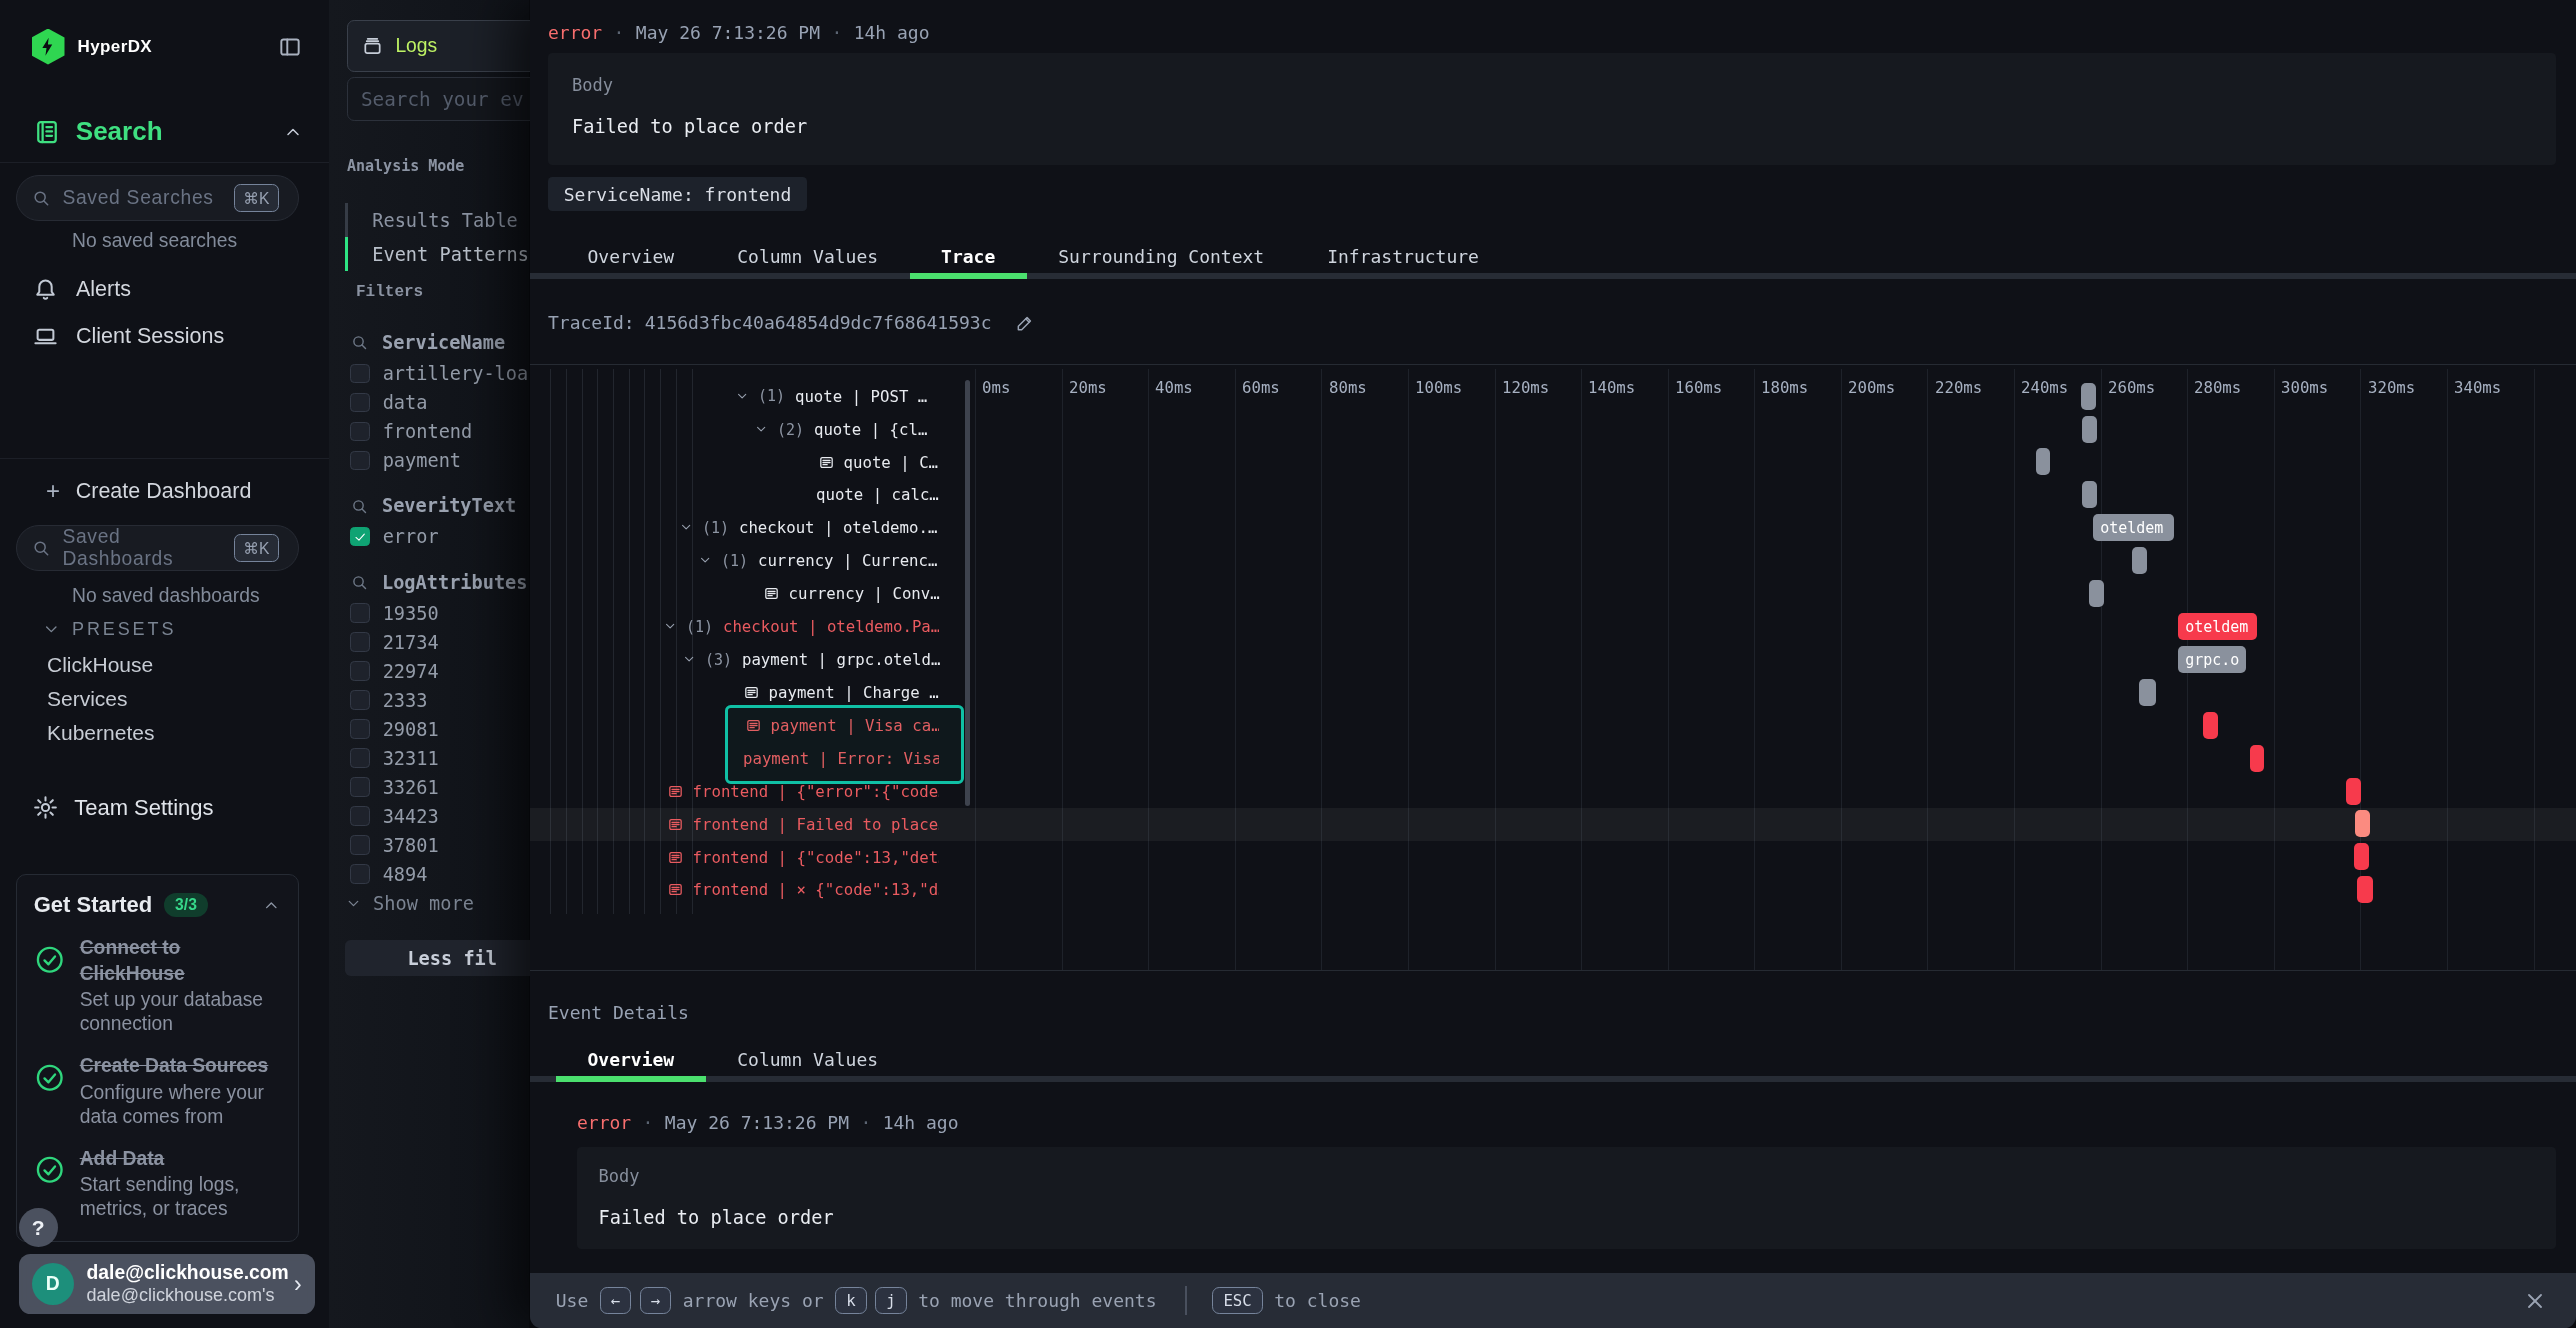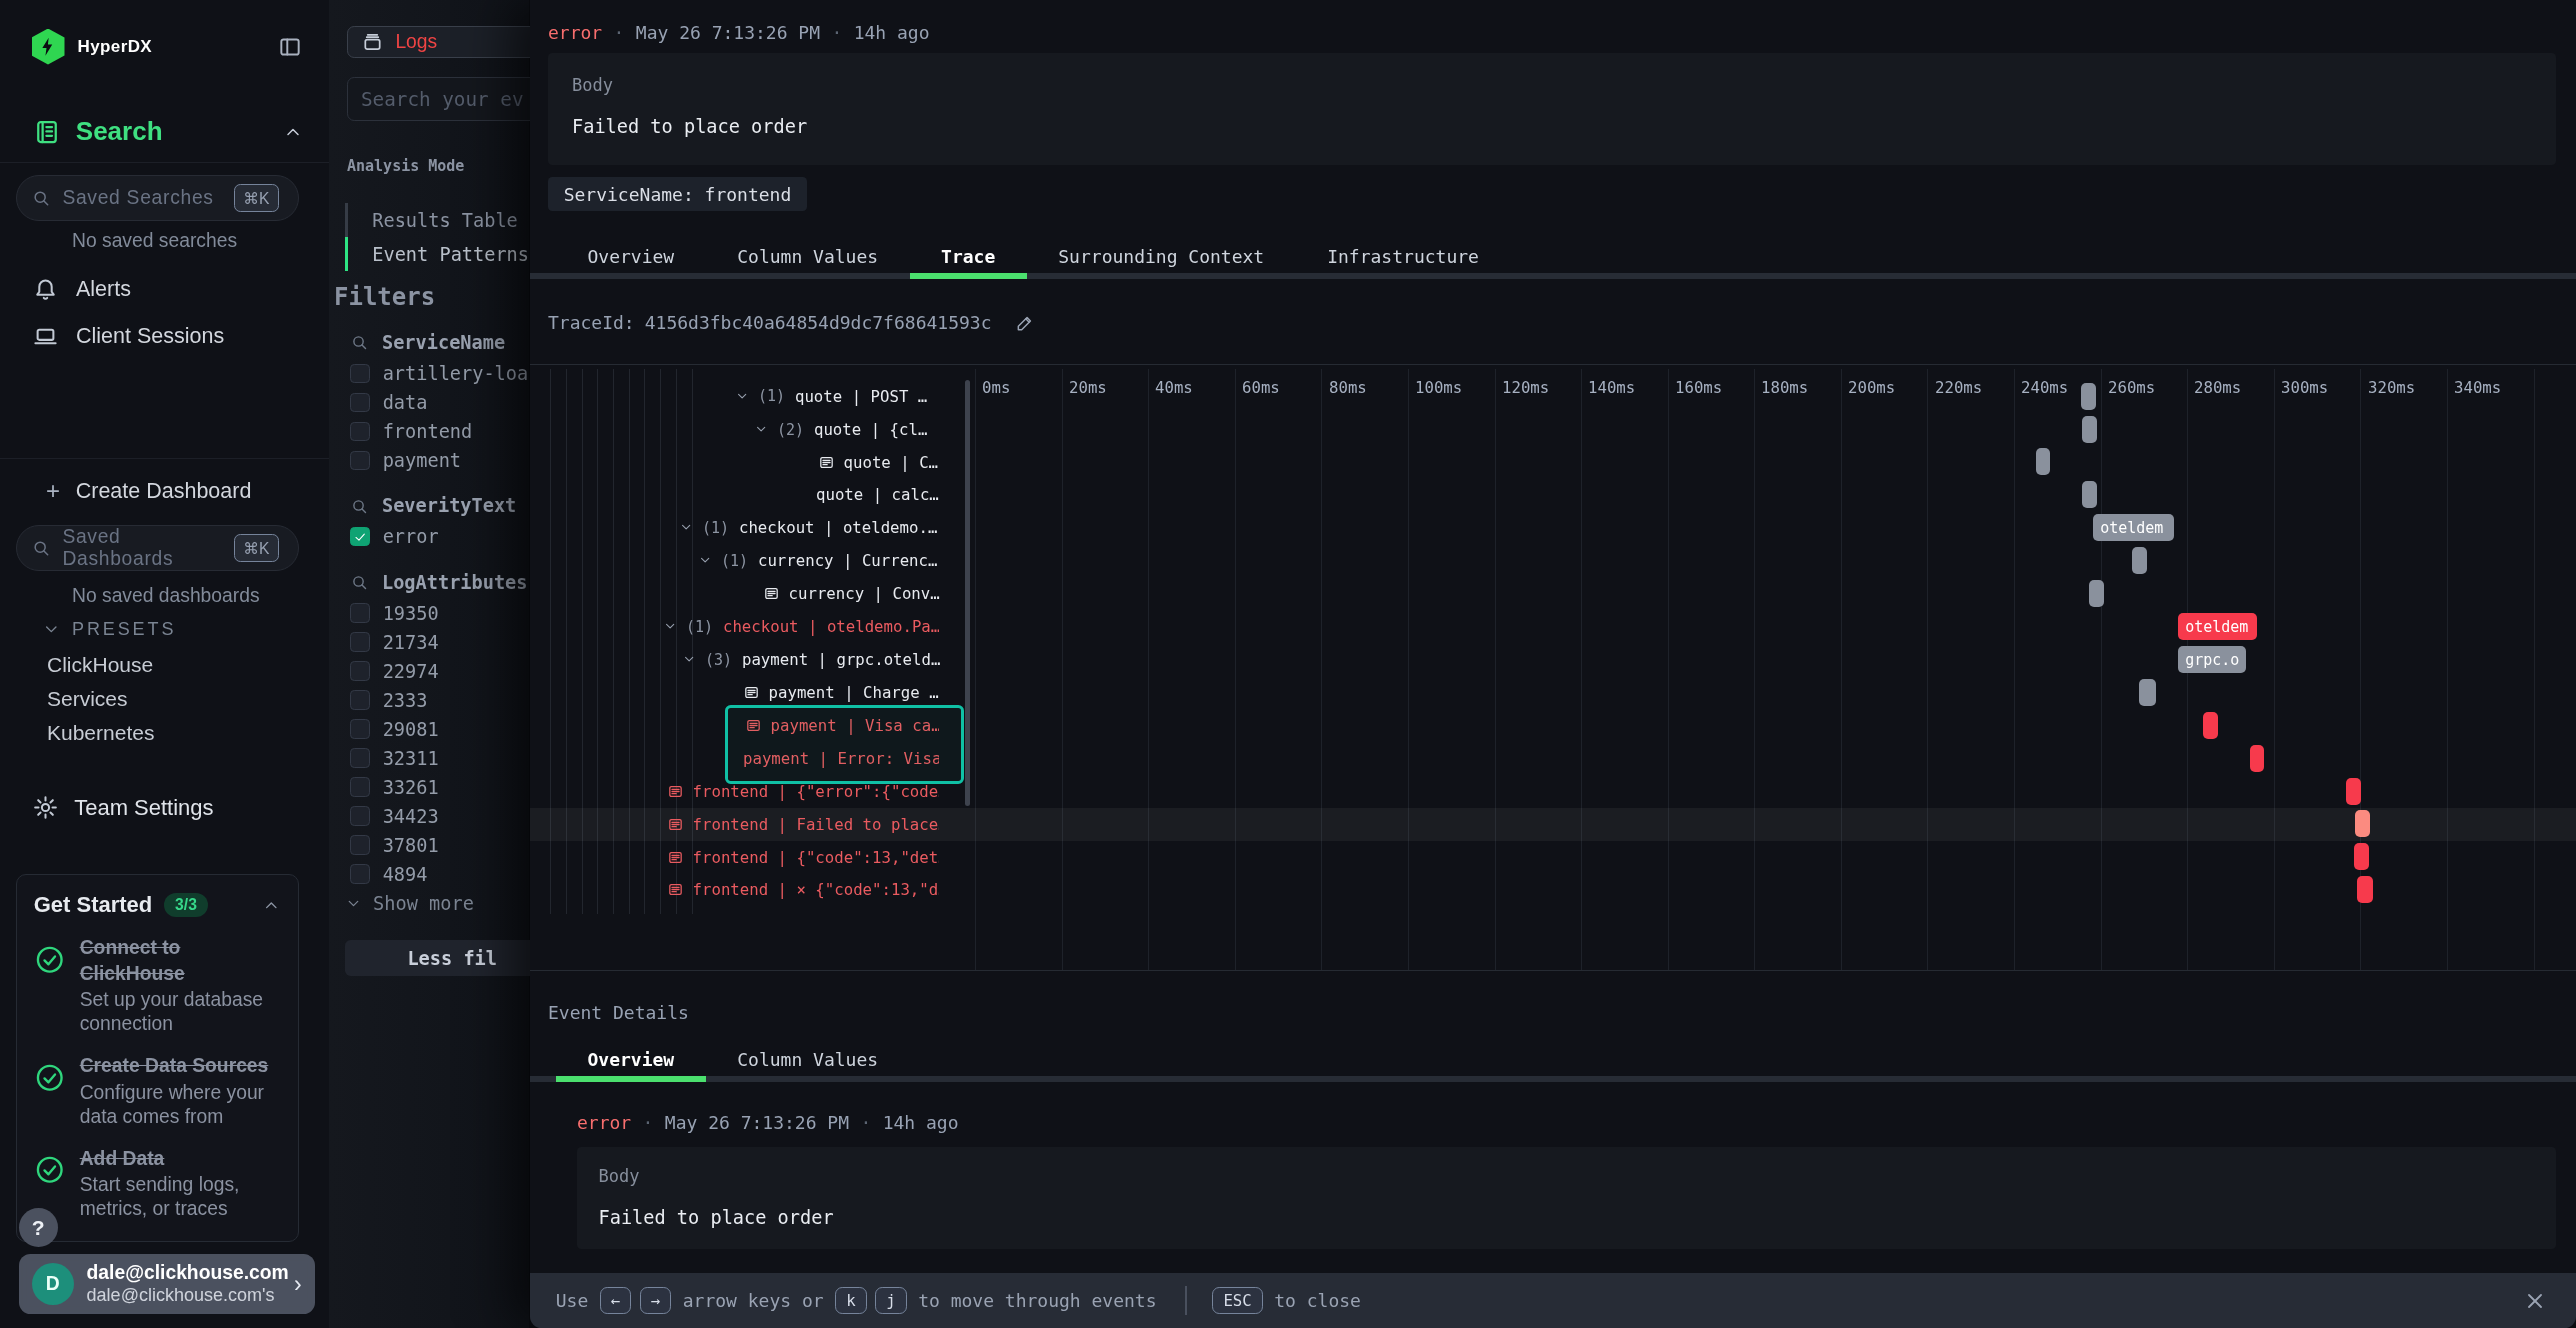--- a/index.html
+++ b/index.html
@@ -51,33 +51,33 @@
   .gs-desc{font-size:19.3px;color:#8b92a1;line-height:24px;margin-top:1.4px;}
   #help-fab{position:absolute;left:18.6px;top:1208px;width:39px;height:39px;border-radius:50%;background:#4b515f;color:#eef1f6;font:700 21px "Liberation Sans",sans-serif;display:flex;align-items:center;justify-content:center;z-index:6;border:none;}
   #user-chip{position:absolute;left:18.6px;top:1254px;width:296px;height:60px;border-radius:11.4px;background:rgba(125,134,154,.55);backdrop-filter:blur(4.3px);display:flex;align-items:center;padding:0 13px;box-sizing:border-box;z-index:5;font-family:"Liberation Sans",sans-serif;}
   #user-avatar{width:42px;height:42px;border-radius:50%;background:#1d8f7b;color:#eafff7;font-size:19.3px;font-weight:700;display:flex;align-items:center;justify-content:center;flex:none;}
   #user-lines{margin-left:13px;line-height:1.18;overflow:hidden;white-space:nowrap;}
   #user-email{font-size:19.3px;font-weight:700;color:#fff;}
   #user-sub{font-size:18px;color:#e6eaf2;opacity:.85;}
   #user-chev{margin-left:auto;color:#e6eaf2;font-size:23px;}
   
   #filters-col{position:absolute;left:329px;top:0;width:200px;height:1328px;background:linear-gradient(90deg,#15181e 0%,#101319 100%);}
-  #logs-btn{position:absolute;left:18px;top:20px;width:215px;height:32px;border:1.4px solid #3a404b;border-radius:7.2px;background:#1c2028;display:flex;align-items:center;padding:0 13px;box-sizing:border-box;color:#ef4444;margin-top:6px;}
+  #logs-btn{position:absolute;left:18px;top:20px;width:215px;height:52px;border:1.4px solid #3a404b;border-radius:7.2px;background:#1c2028;display:flex;align-items:center;padding:0 13px;box-sizing:border-box;color:#bef264;}
   #logs-btn .ico{color:#c6cdd8}
   #logs-btn .lbl{margin-left:11.4px;font-size:19.3px;}
   #event-search{position:absolute;left:18px;top:77px;width:215px;height:44px;border:1.4px solid #2c313b;border-radius:7.2px;background:#14171d;display:flex;align-items:center;padding:0 13px;box-sizing:border-box;}
   #event-search .ph{font-size:19.3px;color:#545c6b;white-space:nowrap;}
   #analysis-label{position:absolute;left:18px;top:157px;font-size:15px;font-weight:700;color:#8b93a2;}
   #am-options{position:absolute;left:15.7px;top:203px;}
   .am-row{display:flex;align-items:center;height:34px;}
   .am-ind{width:3.6px;height:34px;background:#363c46;flex:none}
   .am-row.active .am-ind{background:#2ee584;}
   .am-lbl{margin-left:24px;font-size:18.6px;color:#8b93a2;white-space:nowrap;}
   .am-row.active .am-lbl{color:#b9c0ca;}
-  #filters-label{position:absolute;left:5px;top:283px;font-size:24px;font-weight:700;color:#8b93a2;}
+  #filters-label{position:absolute;left:27px;top:283px;font-size:16px;font-weight:700;color:#8b93a2;font-family:Liberation Mono, monospace;}
   #filter-groups{position:absolute;left:15.7px;top:326px;width:301px;}
   .fg-head{height:33px;display:flex;align-items:center;color:#9aa2b0;}
   .fg-head .ico{color:#6f7988;margin-left:5.7px;}
   .fg-name{margin-left:13px;font-size:18.6px;font-weight:700;white-space:nowrap;}
   .f-row{height:29px;display:flex;align-items:center;}
   .f-box{width:19.3px;height:19.3px;border-radius:4.3px;background:#1e222b;border:1.4px solid #333946;margin-left:5.7px;box-sizing:border-box;flex:none}
   .f-box.checked{background:#0fa373;border-color:#0fa373;color:#fff;display:flex;align-items:center;justify-content:center;}
   .f-lbl{margin-left:13px;font-size:18.6px;color:#949ca9;white-space:nowrap;}
   .fg-gap{height:14.3px;}
   #show-more{height:29px;display:flex;align-items:center;color:#7b8492;}

